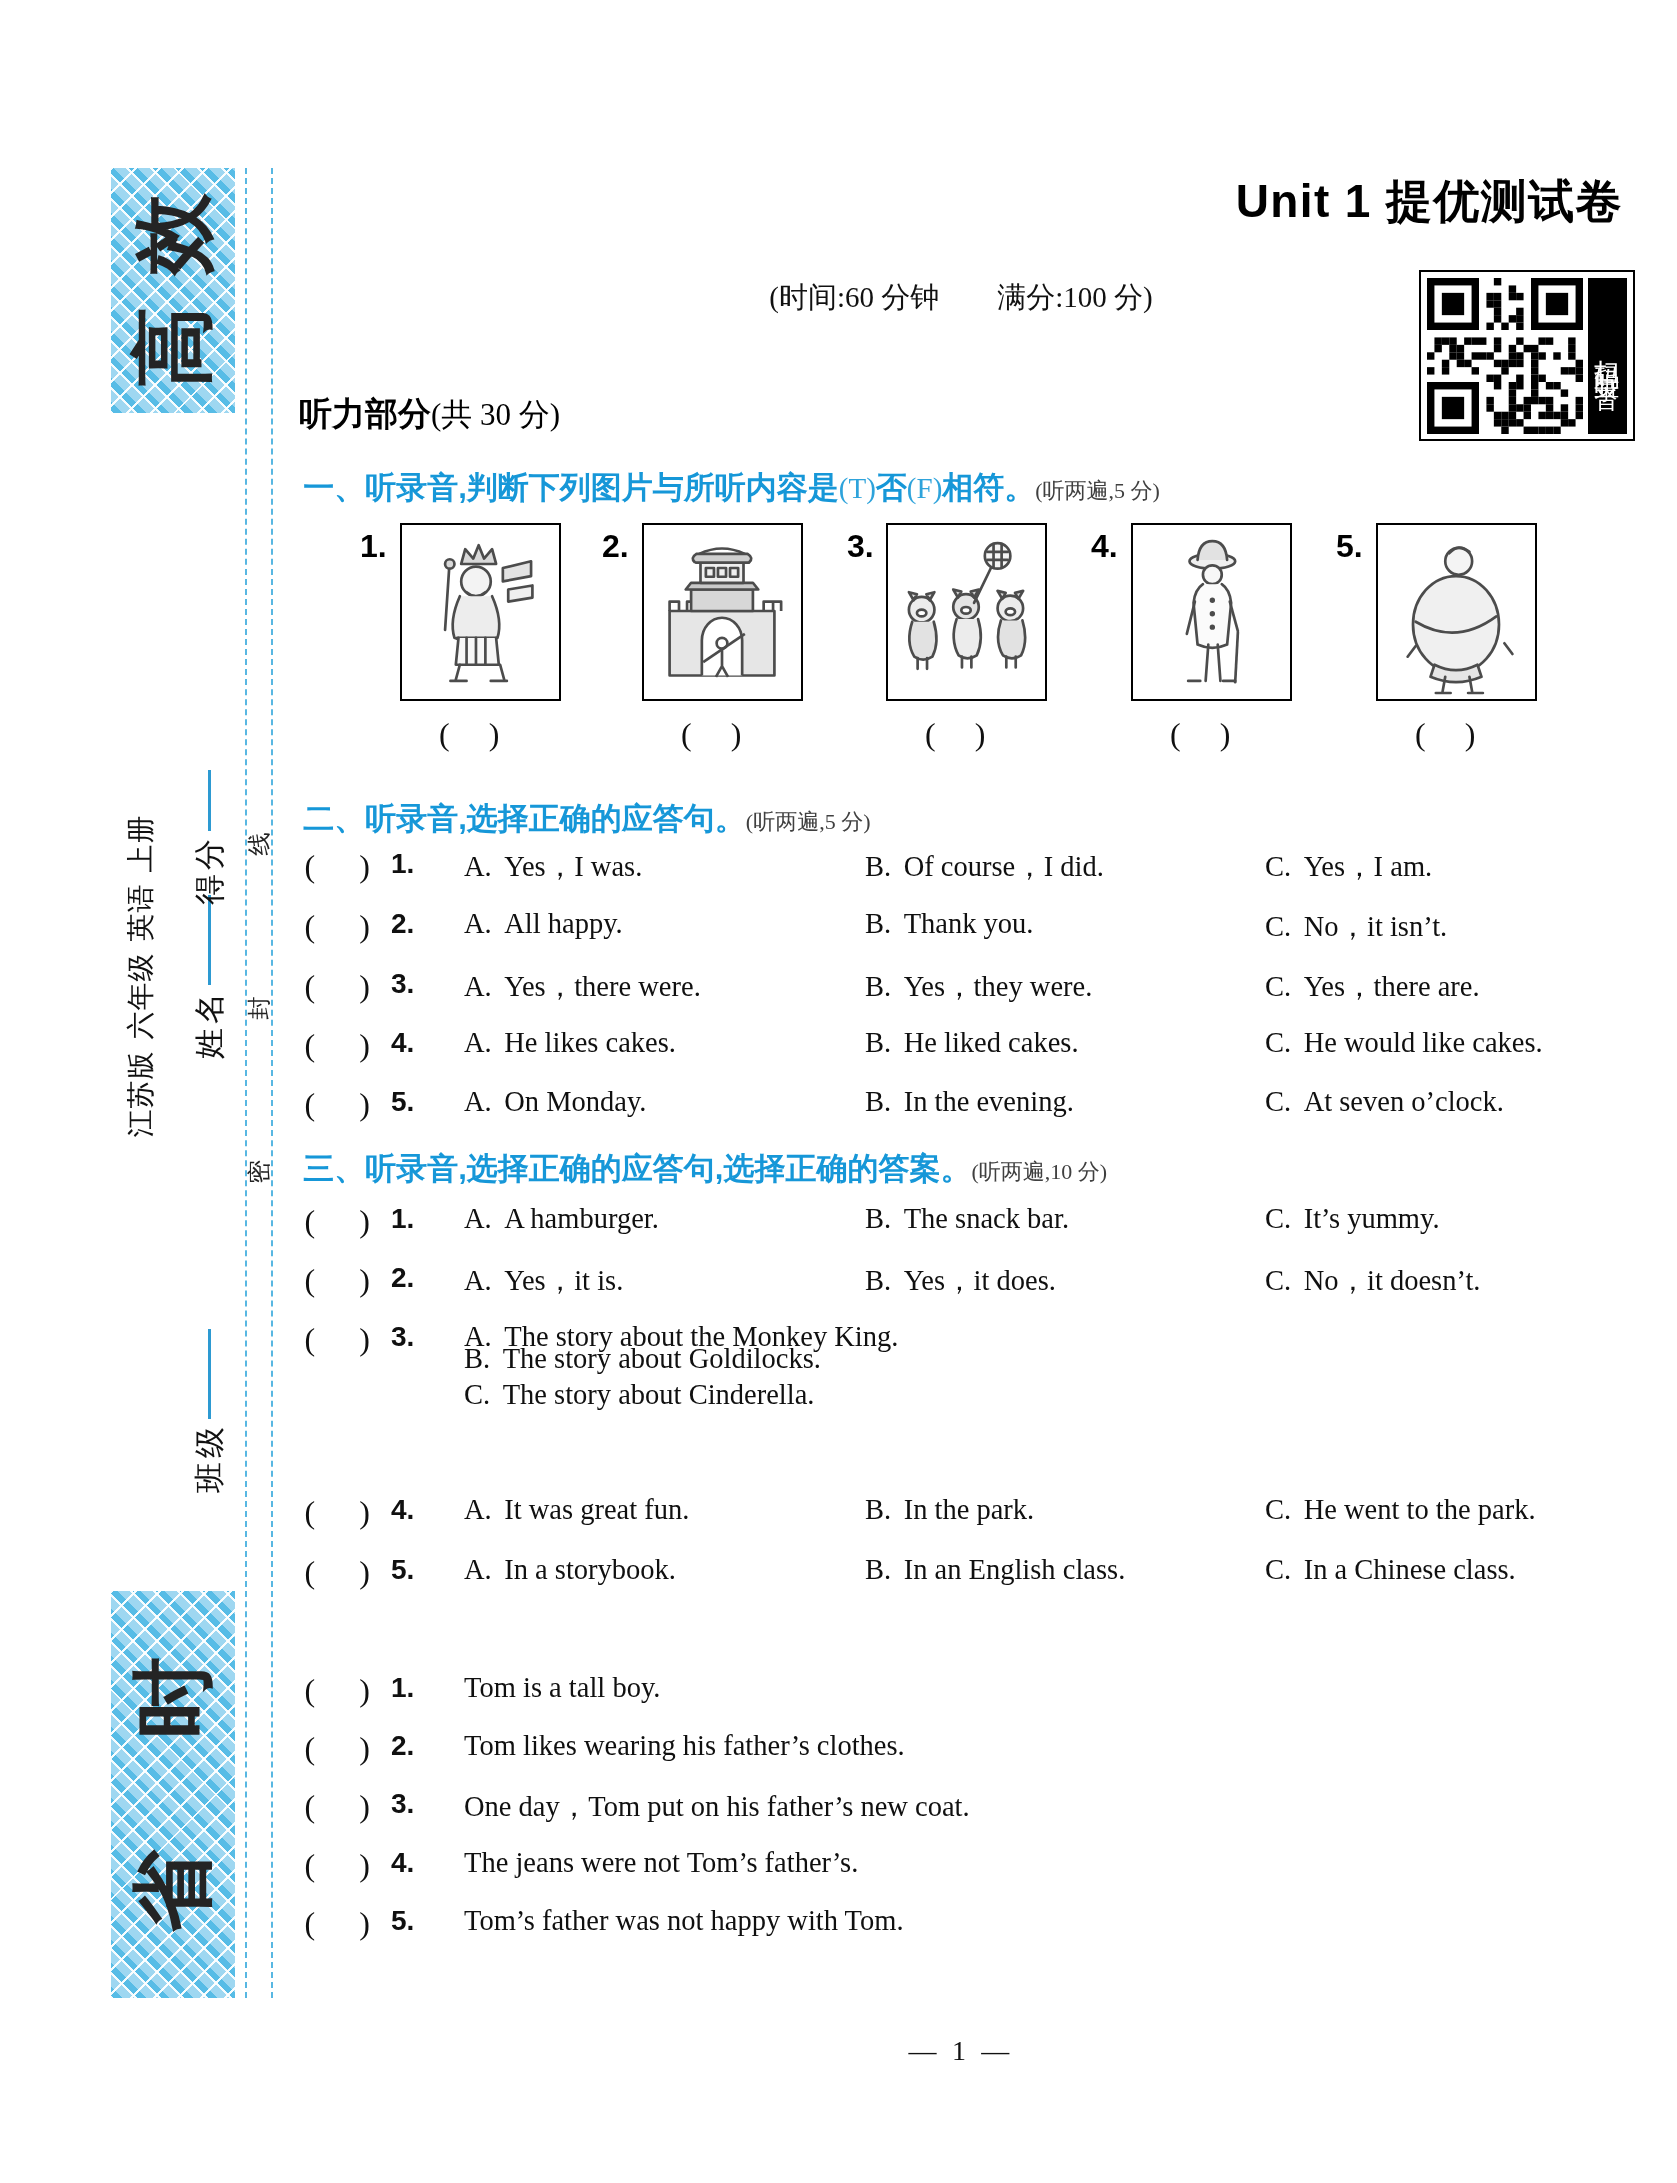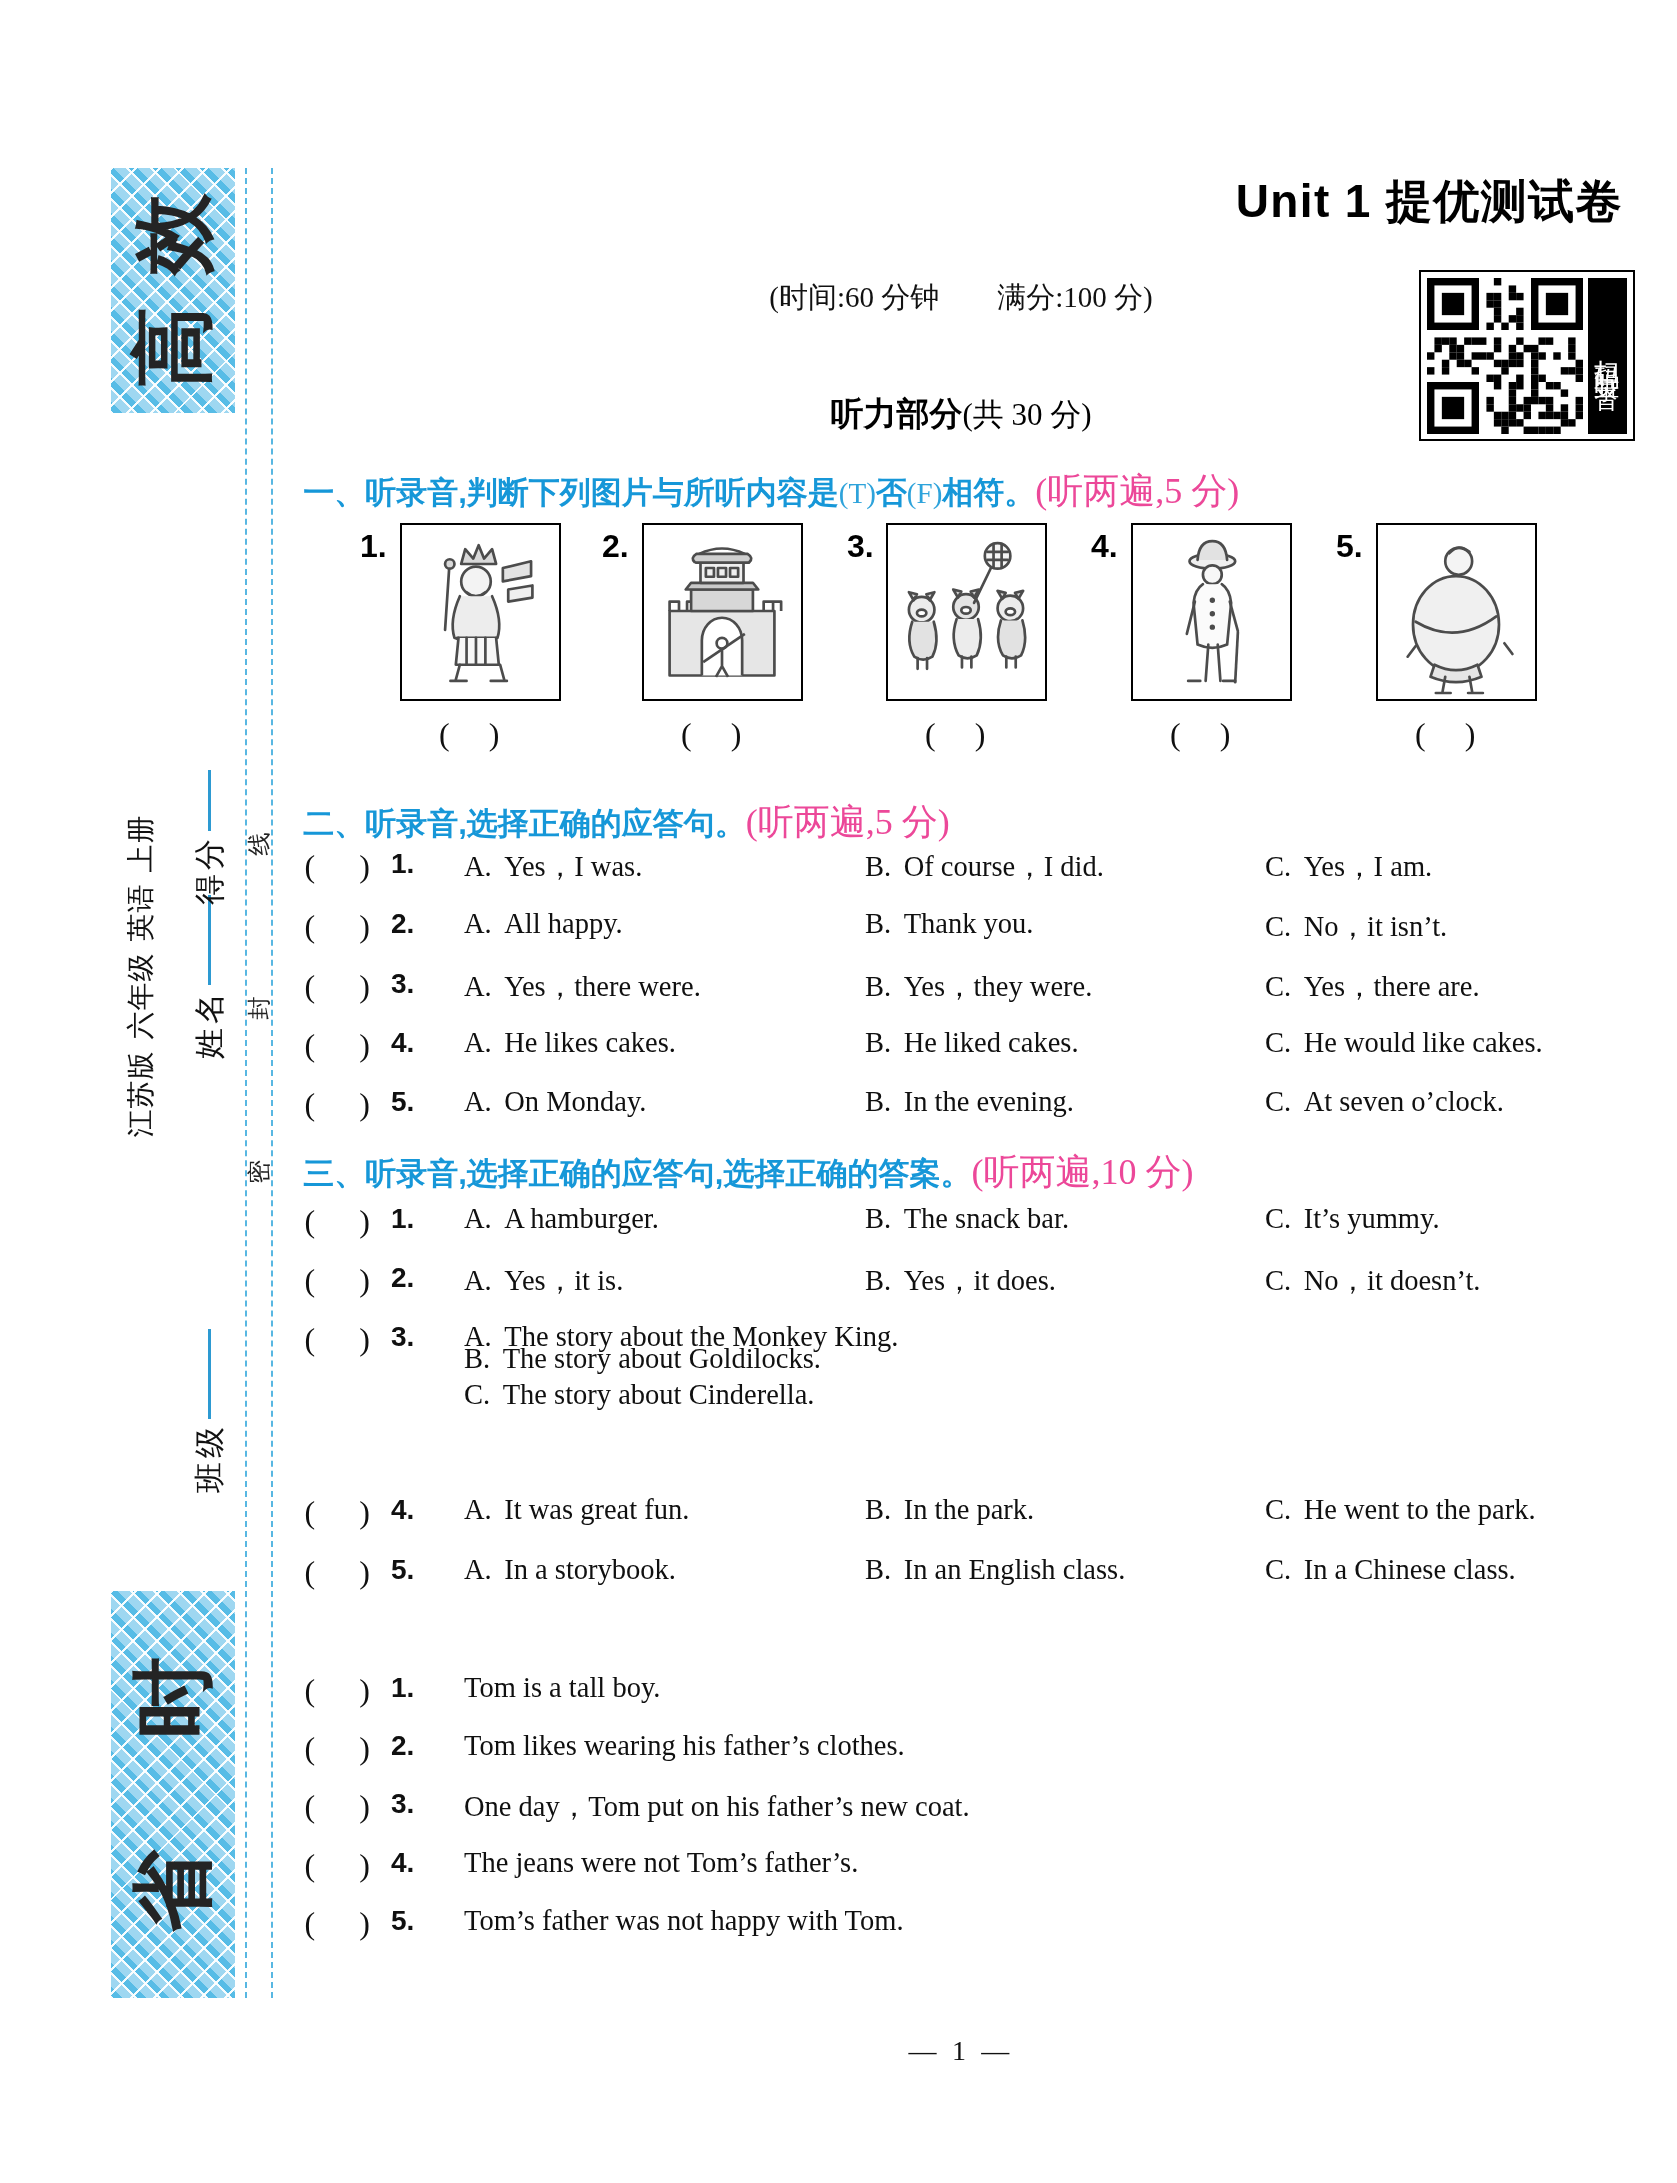--- a/index.html
+++ b/index.html
@@ -31,27 +31,27 @@
   
   .main{position:absolute;left:299px;top:0;width:1324px;height:2183px;}
   .title{position:absolute;top:171px;width:100%;text-align:right;
          font-family:"Liberation Sans",sans-serif;font-weight:800;font-size:46px;color:#000;letter-spacing:1.4px;}
   .subtitle{position:absolute;top:278px;width:100%;text-align:center;font-size:29px;color:#111;white-space:pre;}
   .qr-box{position:absolute;left:1120px;top:270px;display:flex;gap:5.6px;border:2.8px solid #000;
           background:#fff;padding:5.6px;}
   .qr-strip{background:#000;color:#fff;writing-mode:vertical-rl;text-orientation:upright;
             font-family:"Liberation Sans",sans-serif;font-size:25px;letter-spacing:6.3px;width:39px;
             display:flex;align-items:center;justify-content:center;}
-  .lh{position:absolute;top:392px;width:100%;text-align:center;}
+  .lh{position:absolute;top:392px;width:100%;text-align:left;}
   .lh-main{font-family:"Liberation Sans",sans-serif;font-weight:800;font-size:33px;color:#000;}
   .lh-note{font-size:31px;color:#000;}
   .sec{position:absolute;left:4.2px;width:1320px;white-space:nowrap;}
   .sec-bold{font-family:"Liberation Sans",sans-serif;font-weight:800;font-size:31px;color:#1697d8;}
   .sec-tf{font-size:29px;color:#2ea3db;}
-  .sec-note{font-size:36px;color:#ec4899;}
+  .sec-note{font-size:22px;color:#404040;}
   .row{position:absolute;left:0;width:1324px;height:46px;font-size:28.5px;color:#101010;}
   .row > span{position:absolute;top:0;white-space:nowrap;}
   .blank{left:5.6px;font-size:32px;}
   .bgap{display:inline-block;width:44px;}
   .pgap{display:inline-block;width:39px;}
   .qnum{left:92px;font-family:"Liberation Sans",sans-serif;font-weight:800;font-size:28px;}
   .letter{margin-right:12.5px;}
   .optA{left:165px;} .optB{left:566px;} .optC{left:966px;}
   .pic-num{position:absolute;top:528px;font-family:"Liberation Sans",sans-serif;font-weight:800;font-size:32px;color:#000;}
   .pic-box{position:absolute;top:523px;width:161px;height:178px;border:2.8px solid #000;

